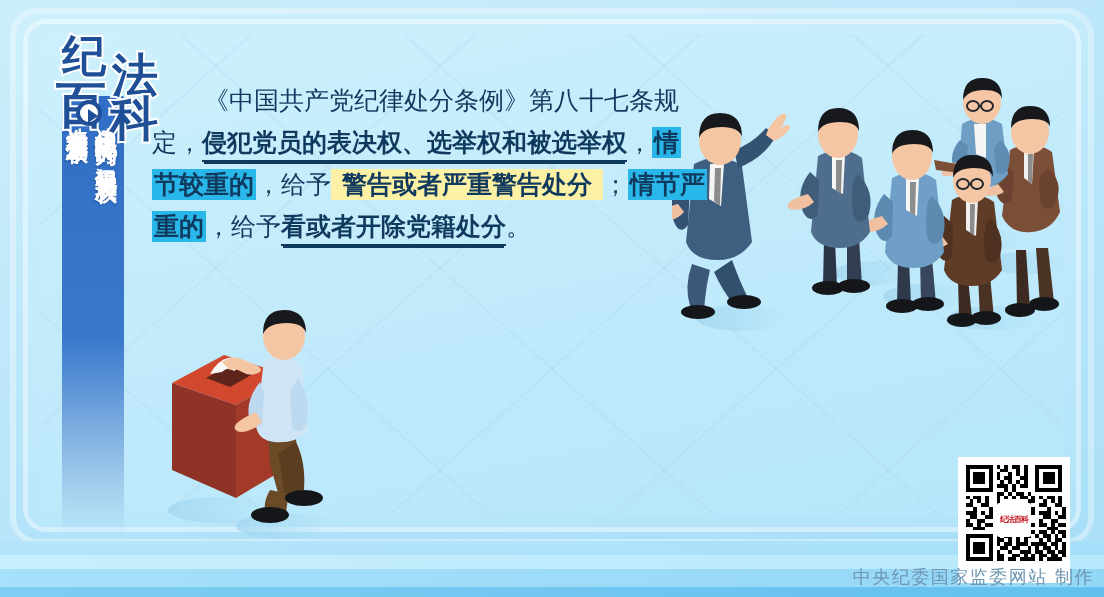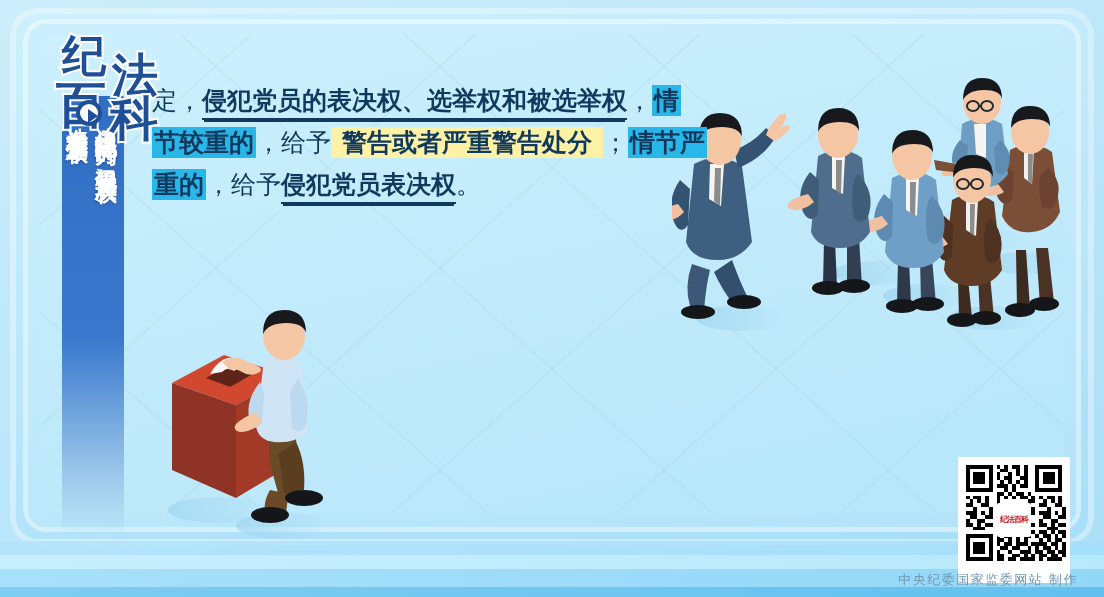--- a/index.html
+++ b/index.html
@@ -141,23 +141,23 @@
     position:absolute; left:50%; top:50%; transform:translate(-50%,-50%);
     width:34px; height:34px; background:#fff; border-radius:2px;
     display:flex; align-items:center; justify-content:center;
     font-size:8px; font-weight:bold; color:#c2121a; line-height:1.05;
     font-family:"DejaVu Sans","Liberation Sans",sans-serif;
     letter-spacing:-1px;
   }
 
   
   .footer {
-    position:absolute; right:26px; bottom:8px; z-index:30;
+    position:absolute; right:10px; bottom:8px; z-index:30;
     font-family:"DejaVu Sans","Liberation Sans",sans-serif;
-    font-size:13px; color:#6f96b2; letter-spacing:1.5px;
+    font-size:18px; color:#6f96b2; letter-spacing:1.5px;
   }
 </style>
 </head>
 <body>
 
 <div id="poster">
 
   <div class="bg-base"></div>
   <div class="frame-outer"></div>
   <div class="frame-mid"></div>
@@ -322,27 +322,30 @@
     </div>
   </div>
 
   <div class="banner">
     <div class="banner-col right">违反组织纪律的行为：侵犯党员表决权、</div>
     <div class="banner-col left">选举权和被选举权</div>
   </div>
 
   <div class="para p1">
     <div class="tline">
+      <span class="indent"></span><span>《中国共产党纪律处分条例》第八十七条规</span>
+    </div>
+    <div class="tline">
       <span>定，</span><span class="bold uline">侵犯党员的表决权、选举权和被选举权</span><span>，</span><span class="hl-cyan">情</span>
     </div>
     <div class="tline">
       <span class="hl-cyan">节较重的</span><span>，给予</span><span class="hl-yellow">警告或者严重警告处分</span><span>；</span><span class="hl-cyan">情节严</span>
     </div>
     <div class="tline">
-      <span class="hl-cyan">重的</span><span>，给予</span><span class="bold uline">侵犯党员表决权</span><span>。</span>
+      <span class="hl-cyan">重的</span><span>，给予</span><span class="bold uline">看或者开除党籍处分</span><span>。</span>
     </div>
   </div>
 
 
   <div class="qr">
     <svg width="112" height="112" viewBox="0 0 29 29" shape-rendering="crispEdges">
       <rect width="29" height="29" fill="#fff"></rect>
       <g fill="#000">
         <path d="M2 2h7v1h-7z M2 3h1v5h-1z M8 3h1v5h-1z M2 8h7v1h-7z M4 4h3v3h-3z"></path>
         <path d="M20 2h7v1h-7z M20 3h1v5h-1z M26 3h1v5h-1z M20 8h7v1h-7z M22 4h3v3h-3z"></path>

